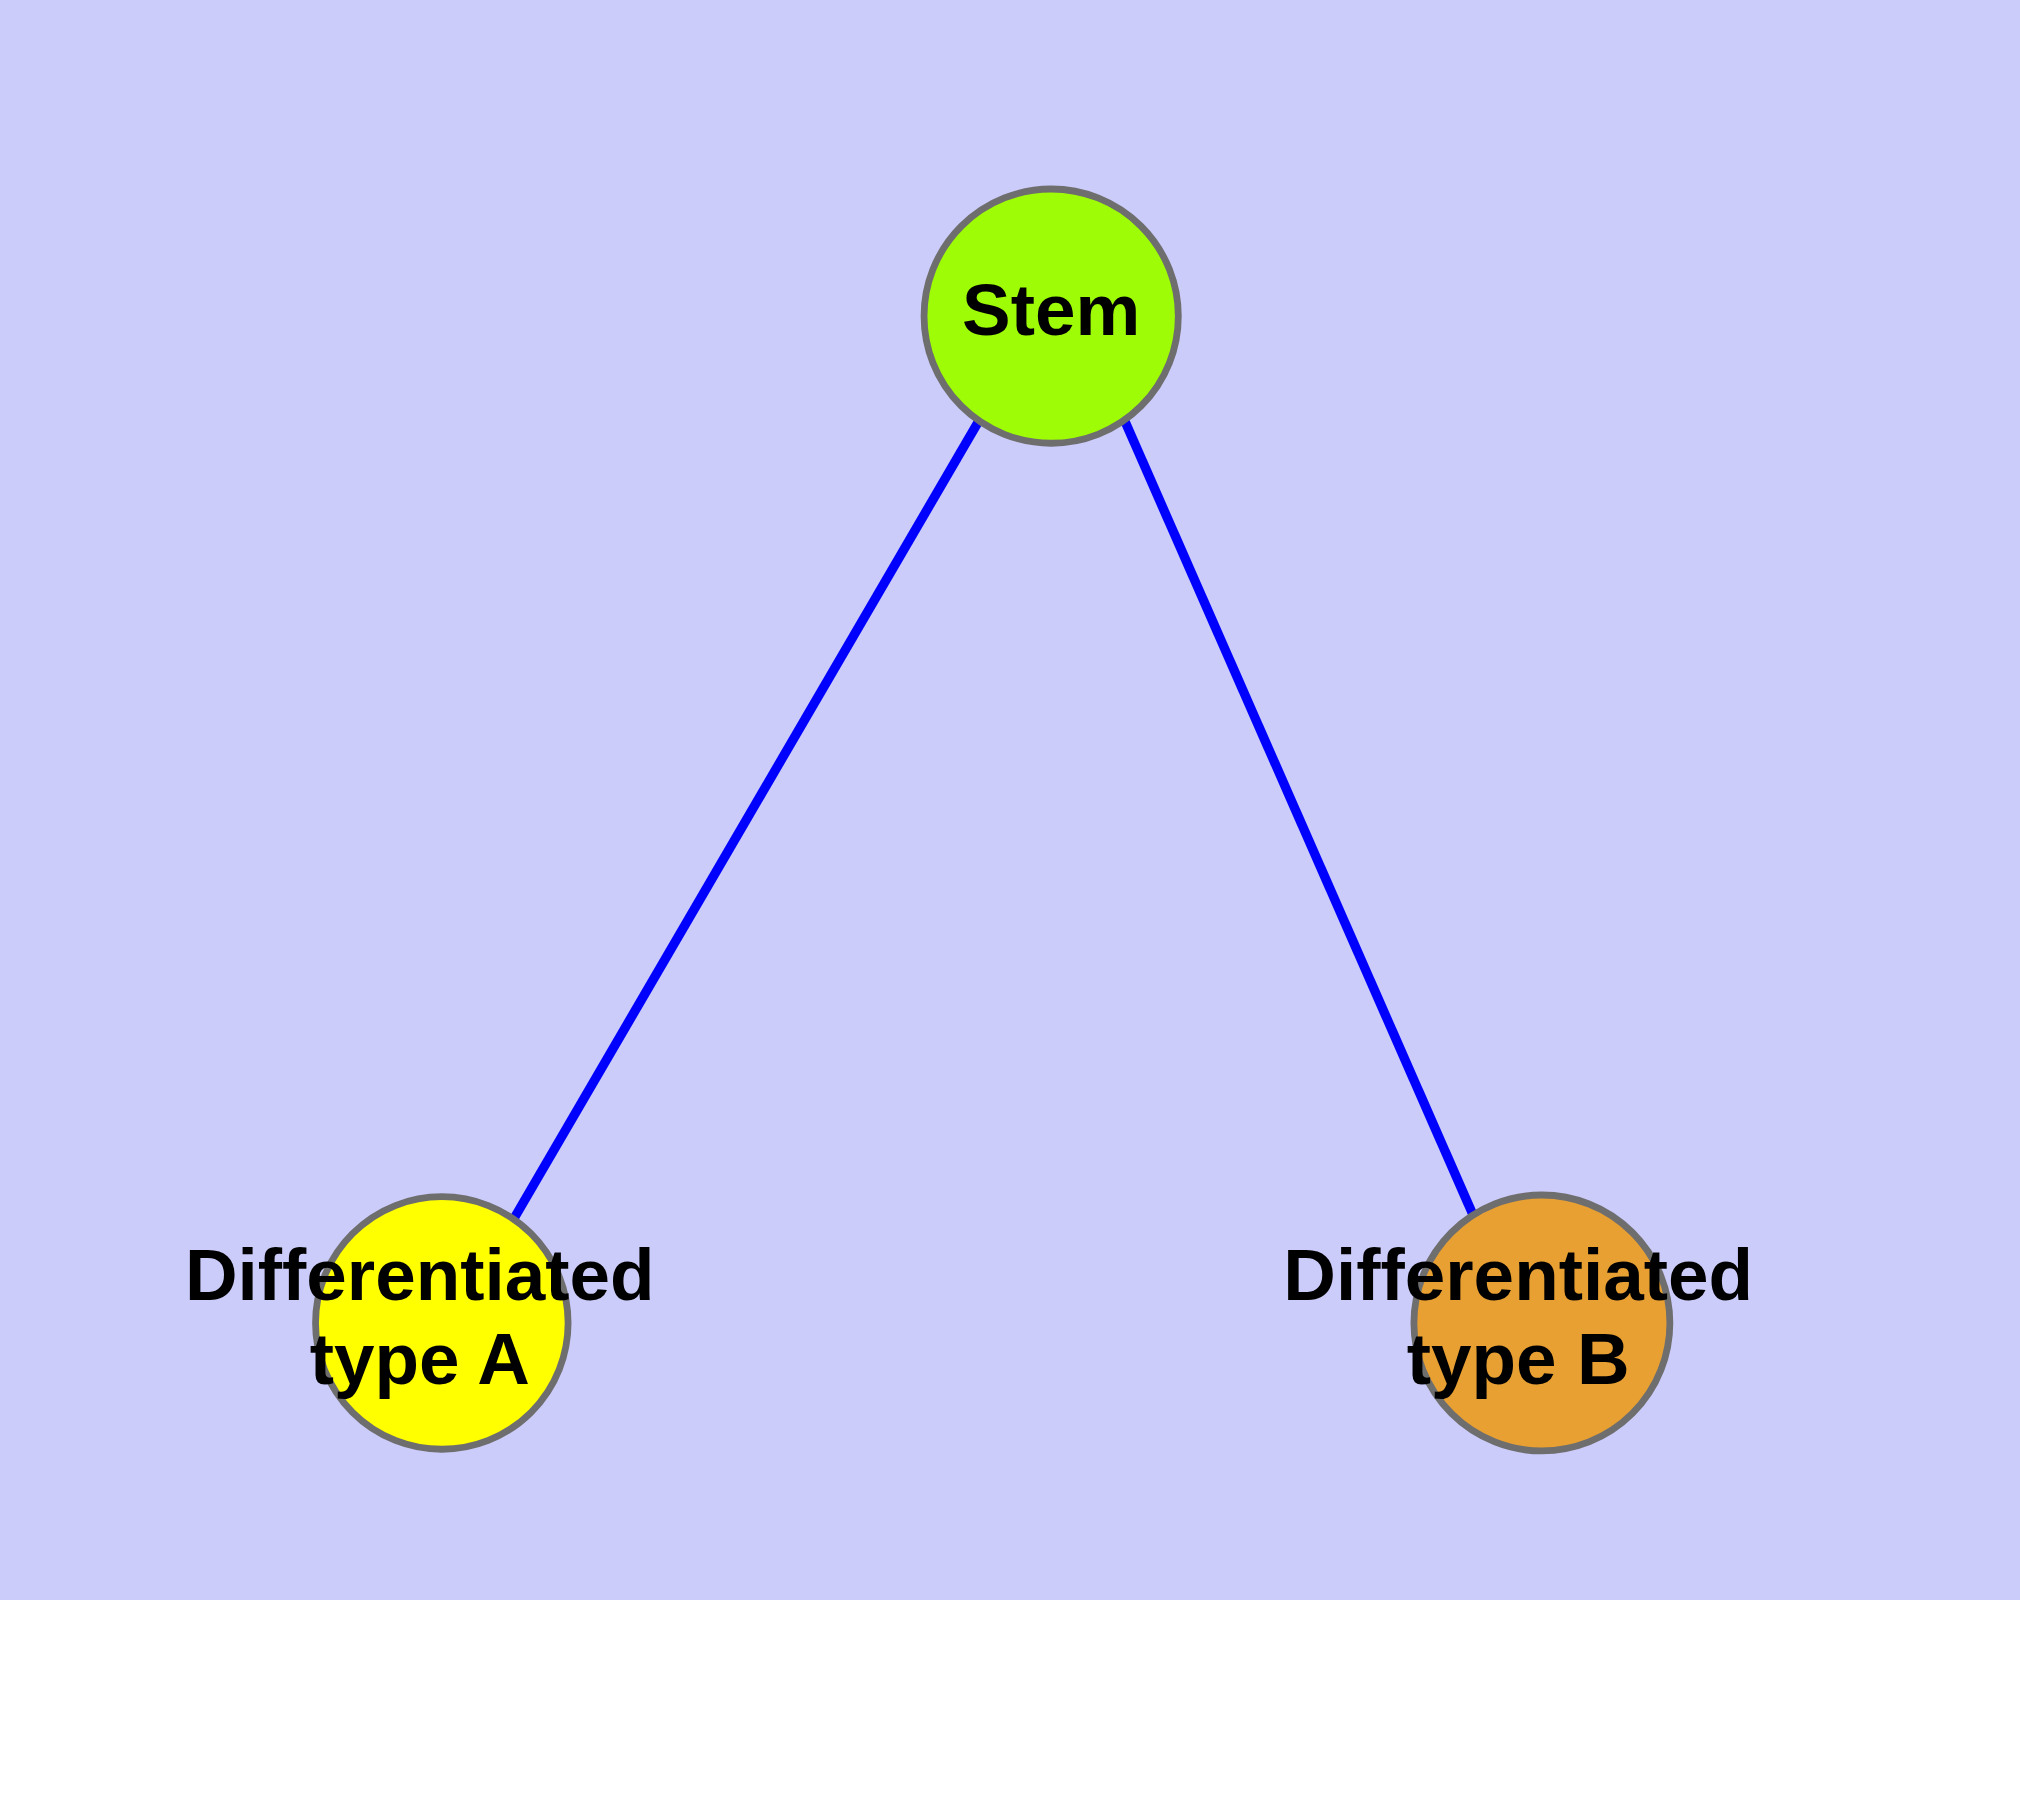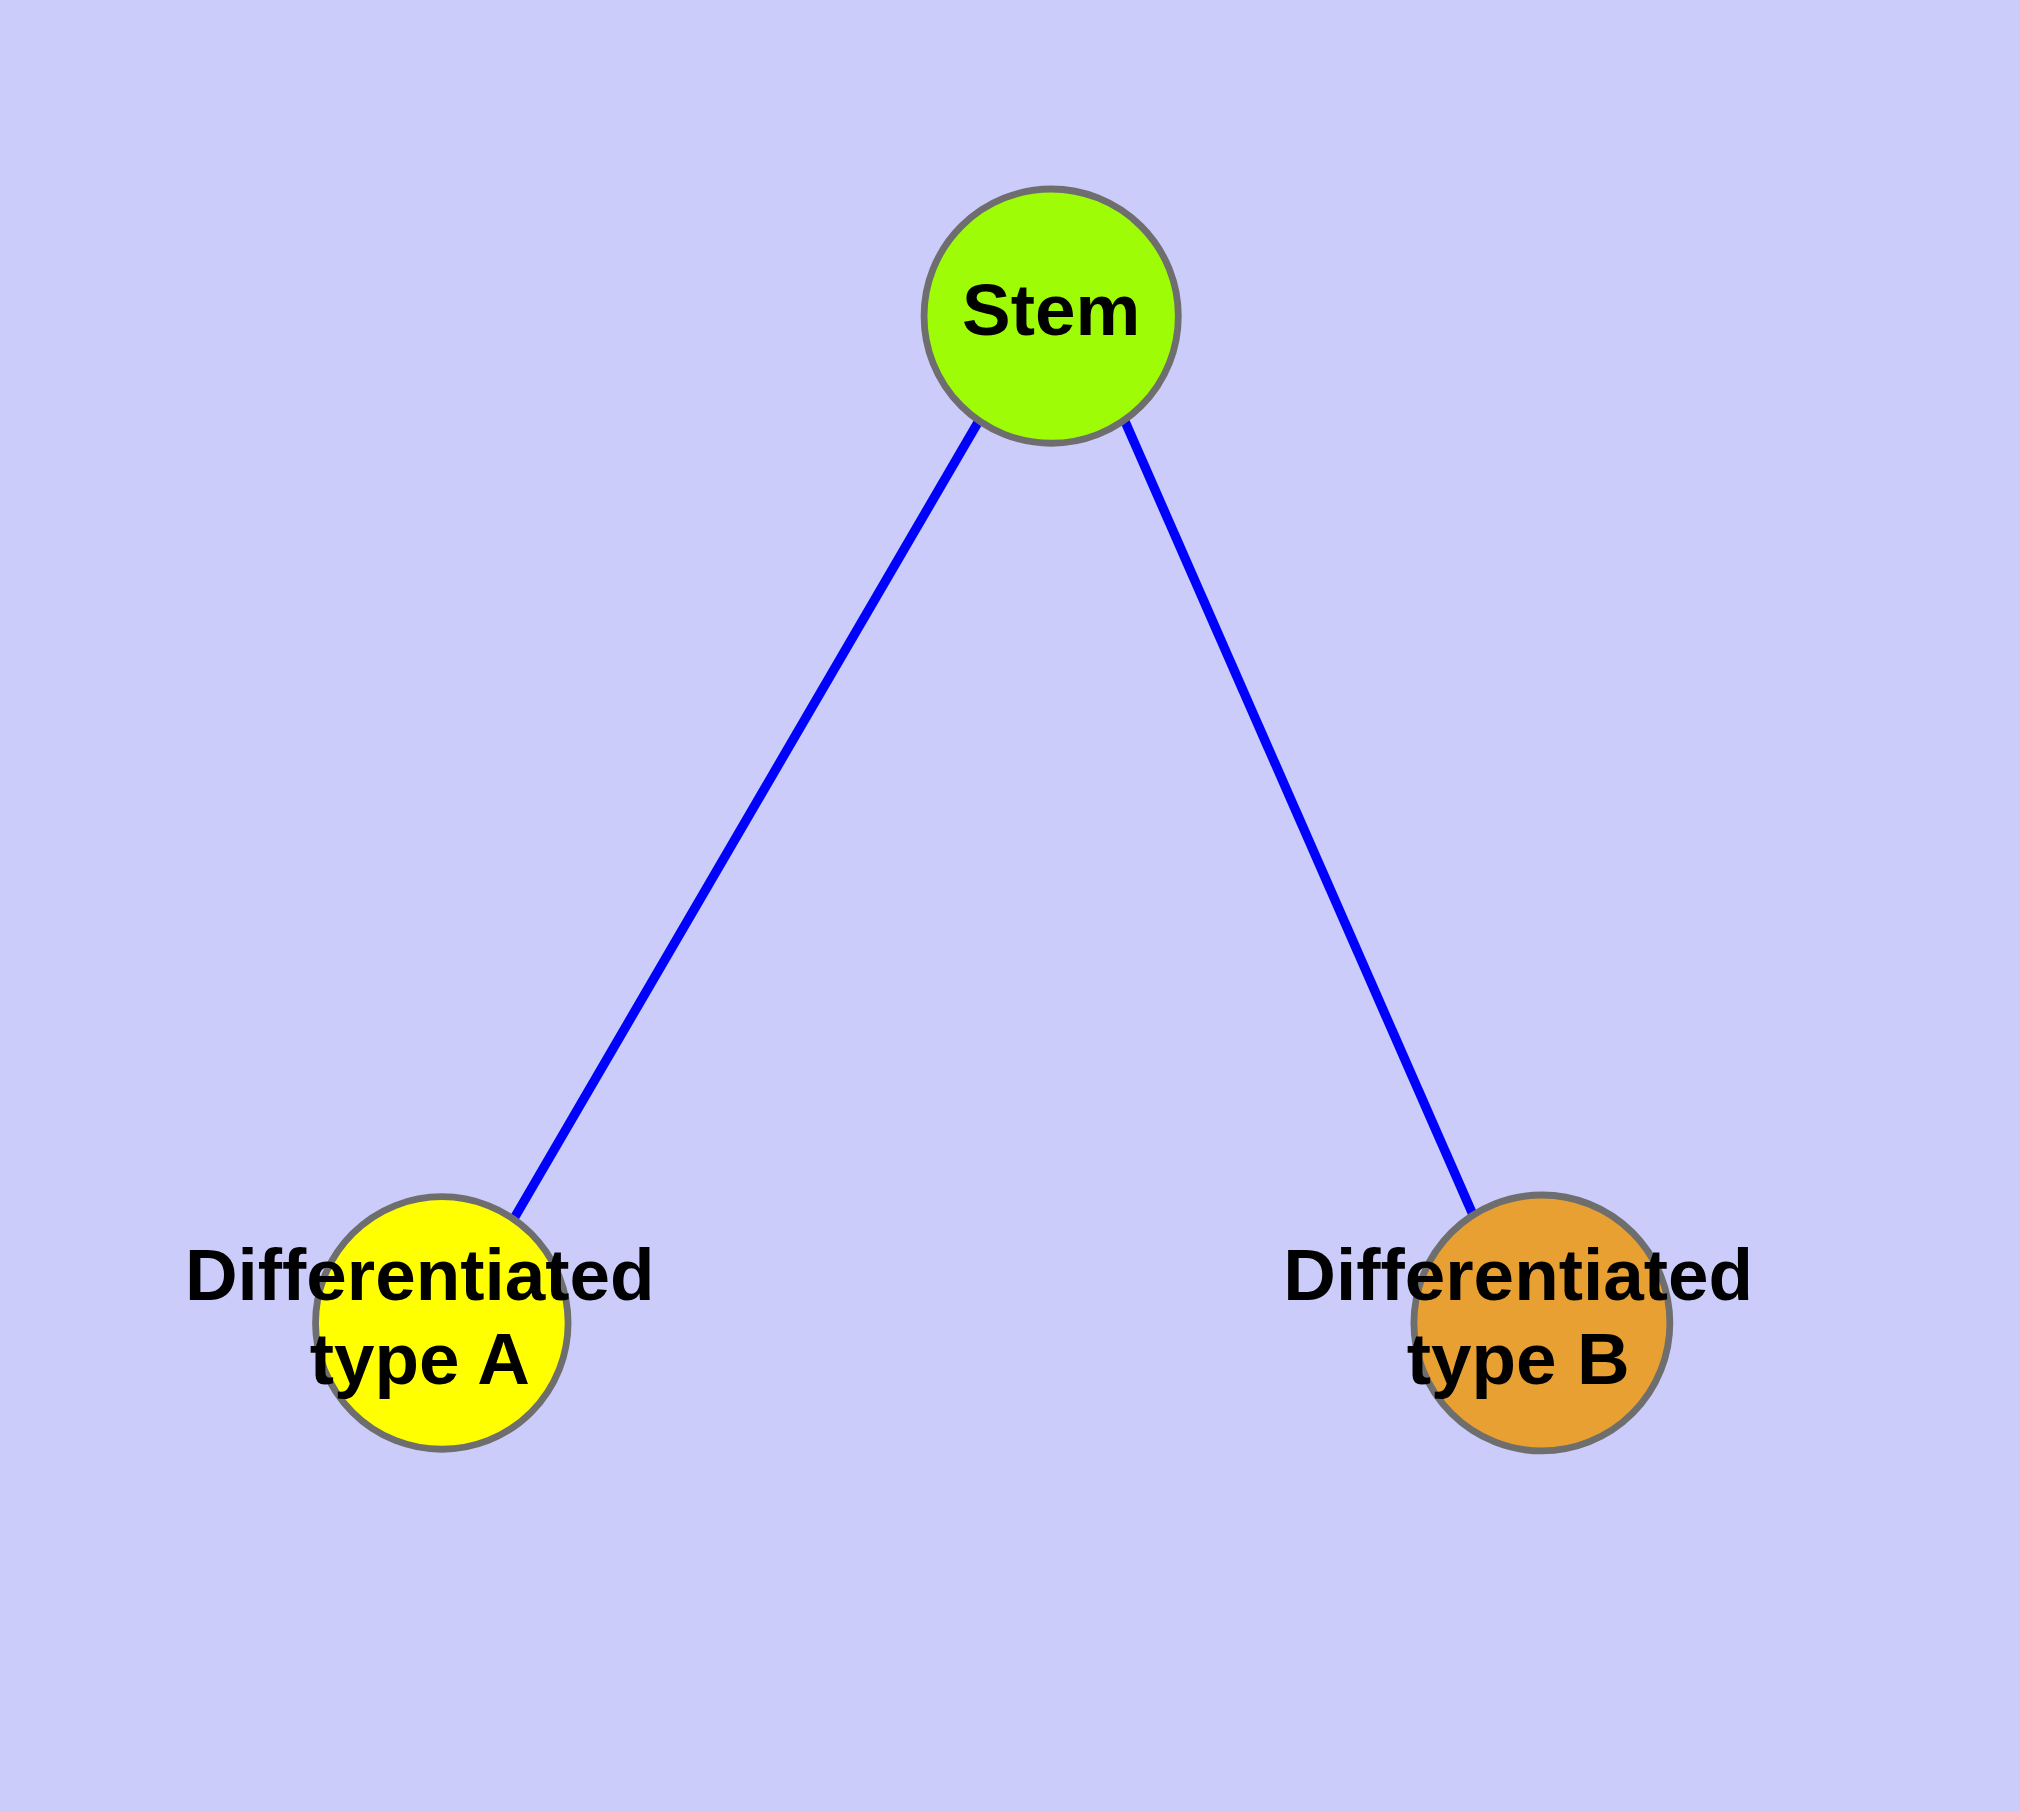--- a/index.html
+++ b/index.html
@@ -32,21 +32,21 @@
   .node-label {
     font-weight: bold;
     fill: #000000;
     text-anchor: middle;
     dominant-baseline: middle;
   }
 </style>
 </head>
 <body>
 
-<div id="canvas" style="width: 2021px; height: 1812px;">
+<div id="canvas" style="width: 2021px; height: 1600px;">
 
   <div id="bg-rect" style="background: rgb(204, 204, 250);"></div>
 
   <svg id="graph-svg" viewBox="0 0 2384 2138" xmlns="http://www.w3.org/2000/svg" style="width: 2021px; height: 1812px;">
 
     <g>
       <line x1="1155" y1="496" x2="606" y2="1438" stroke="#0000ff" stroke-width="11" stroke-linecap="butt"></line>
       <line x1="1327" y1="497" x2="1738" y2="1434" stroke="#0000ff" stroke-width="11" stroke-linecap="butt"></line>
     </g>
 

